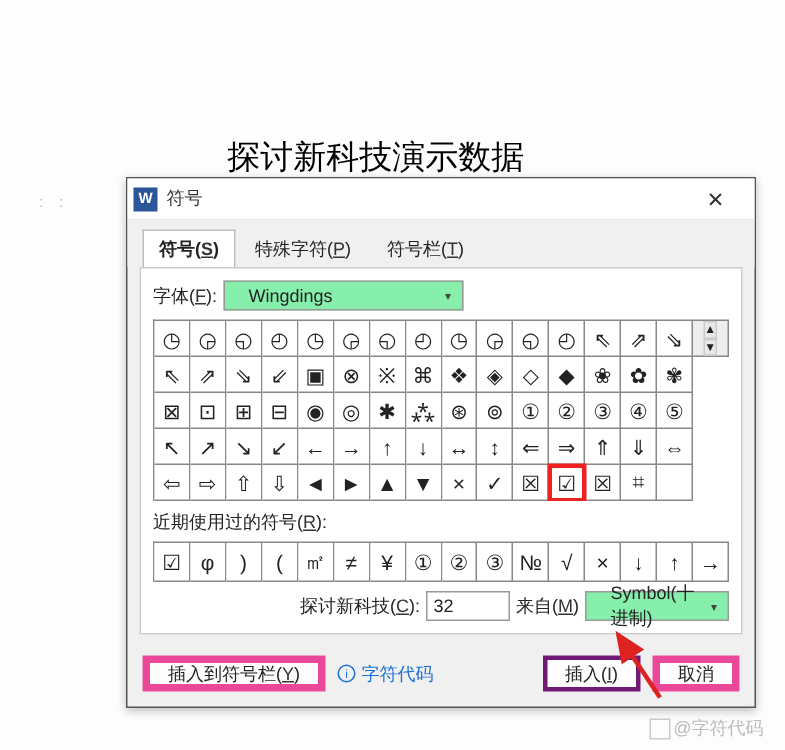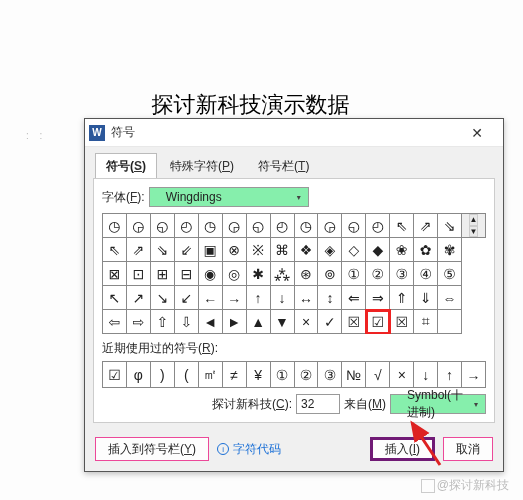--- a/index.html
+++ b/index.html
@@ -187,21 +187,21 @@
   }
   .footer {
     display: flex;
     align-items: center;
     padding: 6px 10px 10px;
     gap: 8px;
   }
   .btn {
     height: 24px;
     padding: 0 12px;
-    border: 1px solid #ec4899;
+    border: 5px solid #ec4899;
     background: #fdfdfd;
     display: flex;
     align-items: center;
     cursor: pointer;
     font-size: 12px;
   }
   .btn.primary { border: 3px solid #701a75; }
   .link {
     color: #1a6fd6;
     cursor: pointer;
@@ -369,21 +369,21 @@
         <div class="cell">×</div>
         <div class="cell">↓</div>
         <div class="cell">↑</div>
         <div class="cell">→</div>
       </div>
 
     <div class="code-row">
       <span class="label">
         <span>探讨新科技</span>(<span class="tab-underline">C</span>):
       </span>
-      <div class="input-box" style="width:44px">32</div>
+      <div class="input-box" style="width:56px">32</div>
       <span class="label">
         <span>来自</span>(<span class="tab-underline">M</span>)
       </span>
       <div class="select" style="width:96px">
         <span>Symbol(十进制)</span>
         <span class="caret">▾</span>
       </div>
     </div>
   </div>
 
@@ -406,14 +406,14 @@
 <svg class="arrow-annot" style="left:400px; top:415px; width:60px; height:60px;">
   <defs>
       <marker id="ah" markerWidth="8" markerHeight="8" refX="6" refY="3" orient="auto">
         <path d="M0,0 L7,3 L0,6 Z" fill="#d22"></path>
       </marker>
     </defs>
   <path d="M40,50 L12,8" stroke="#d22" stroke-width="3" fill="none" marker-end="url(#ah)"></path>
 </svg>
 
 <div class="watermark">
-  <span class="wm-icon"></span><span>@探讨新科技</span>
+  <span class="wm-icon"></span><span>@字符代码</span>
 </div>
 
 </body></html>

